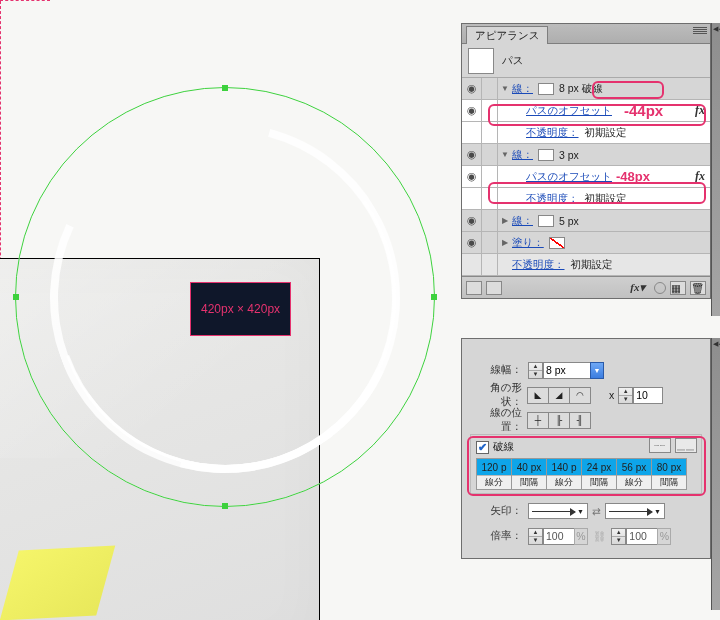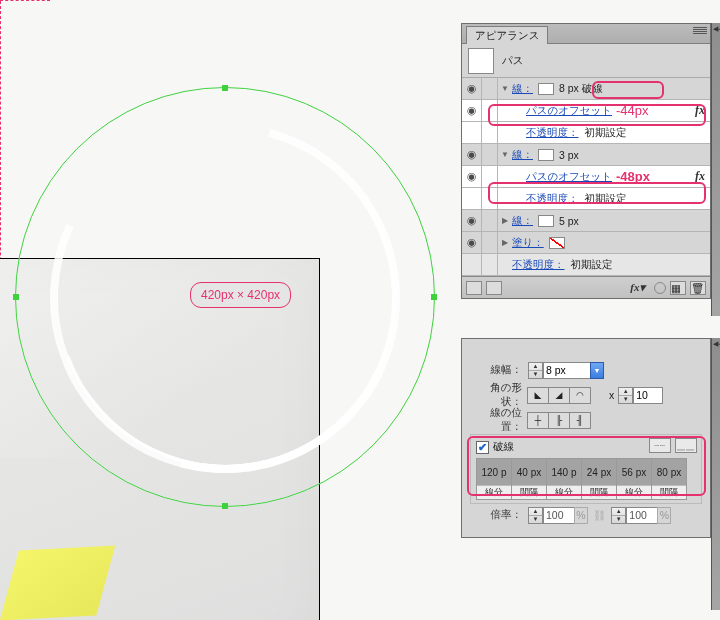--- a/index.html
+++ b/index.html
@@ -14,21 +14,21 @@
   .anchor.top { left: 50%; top: -3px; margin-left: -3px; }
   .anchor.bottom { left: 50%; bottom: -3px; margin-left: -3px; }
   .anchor.left { left: -3px; top: 50%; margin-top: -3px; }
   .anchor.right { right: -3px; top: 50%; margin-top: -3px; }
   .arc1, .arc2 { position: absolute; border-radius: 50%; }
   .arc1 { left: 50px; top: 123px; width: 350px; height: 350px; border: 8px solid rgba(255,255,255,0.85); border-top-color: transparent; border-right-color: transparent; transform: rotate(-20deg); }
   .arc1b { position:absolute; left:50px; top:123px; width:350px; height:350px; border-radius:50%; border:8px solid rgba(255,255,255,0.85); border-bottom-color:transparent; border-left-color:transparent; transform: rotate(60deg);}
   .arc2 { left: 56px; top: 128px; width: 340px; height: 340px; border: 3px solid rgba(255,255,255,0.85); border-top-color: transparent; border-left-color: transparent; transform: rotate(25deg); }
   .arc2b { position:absolute; left:56px; top:128px; width:340px; height:340px; border-radius:50%; border:3px solid rgba(255,255,255,0.85); border-bottom-color:transparent; border-right-color:transparent; transform: rotate(190deg);}
   .thin-ring { position:absolute; left:15px; top:87px; width:420px; height:420px; border: 1px solid rgba(255,255,255,0.6); border-radius:50%; }
-  .dim-label { position: absolute; left: 190px; top: 282px; background: #e5e5e5; border: 1.5px solid #e5326e; border-radius: 11px; padding: 5px 10px; font-size: 12px; color: #e5326e; }
+  .dim-label { position: absolute; left: 190px; top: 282px; background: #0f172a; border: 1.5px solid #e5326e; border-radius: 0; padding: 19px 10px; font-size: 12px; color: #e5326e; }
   .yellow-shape { position: absolute; left: 10px; top: 548px; width: 95px; height: 70px; background: linear-gradient(140deg, #f5f56a 0%, #e8e85b 100%); transform: skewX(-18deg) rotate(-3deg); }
 
   
   .panel { position: absolute; background: #d6d6d6; border: 1px solid #6e6e6e; font-size: 10.5px; color: #222; }
 
   
   .appearance { left: 461px; top: 23px; width: 250px; }
   .tabbar { height: 20px; background: linear-gradient(#bcbcbc,#aeaeae); border-bottom: 1px solid #7e7e7e; display:flex; align-items:flex-end; padding-left:4px; position:relative;}
   .tab { background: #d6d6d6; border: 1px solid #7e7e7e; border-bottom: none; padding: 1.5px 8px; font-size: 10.5px; position:relative; top:1px;}
   .tab-stack { position:absolute; right:3px; top:3px; width:14px; height:12px; display:flex; flex-direction:column; gap:1px;}
@@ -63,21 +63,21 @@
   .step div:last-child{border:none;}
   .btn3 { display:flex;}
   .btn3 div { width:22px; height:17px; border:1px solid #888; background:#dcdcdc; margin-left:-1px; display:flex;align-items:center;justify-content:center;font-size:9px;}
   .drop { width:14px; height:17px; background:linear-gradient(#6fa8f5,#3b7de0); border:1px solid #2a5aa8; margin-left:-1px; display:flex;align-items:center;justify-content:center;color:#fff;font-size:7px;}
   .dash-box { border:1px solid #bbb; padding:5px 5px 3px; position:relative;}
   .dash-hdr { display:flex; align-items:center; margin-bottom:4px; gap:4px;}
   .chk { width:13px; height:13px; border:1px solid #666; background:#fff; display:flex;align-items:center;justify-content:center; color:#2165c9; font-weight:bold; font-size:11px;}
   .dash-cells { display:flex; }
   .dash-cells .c { width:36px; border:1px solid #999; margin-left:-1px; text-align:center;}
   .dash-cells .c:first-child{margin-left:0;}
-  .dash-cells .c .v { height:26px; font-size:10px; display:flex;align-items:center;justify-content:center; background:#a3a3a3;}
+  .dash-cells .c .v { height:16px; font-size:10px; display:flex;align-items:center;justify-content:center; background:#0ea5e9;}
   .dash-cells .c .l { height:14px; font-size:9px; display:flex;align-items:center;justify-content:center; background:#efefef; border-top:1px solid #bbb;}
   .dash-sw { position:absolute; right:4px; top:3px; display:flex; gap:4px;}
   .dash-sw div{width:22px;height:15px;border:1px solid #888;background:#e9e9e9;display:flex;align-items:center;justify-content:center;font-size:8px;letter-spacing:1px;}
   .co4 { left:467px; top:436px; width:239px; height:60px; border:2px solid #e5326e; border-radius:6px; position:absolute; pointer-events:none;}
   .arrow-line { height:2px; flex:1; background:#333; position:relative;}
   .arrow-line::after{content:"";position:absolute;right:-1px;top:-3px;border-left:6px solid #333;border-top:4px solid transparent;border-bottom:4px solid transparent;}
   .arrow-sel{width:60px;height:16px;border:1px solid #888;background:#fff;display:flex;align-items:center;padding:0 3px;}
   .disabled { color:#999; }
   .prof-line { flex:1; height:2px; background:#333; margin:0 4px;}
 
@@ -138,21 +138,21 @@
     <span class="link">線：</span>
     <div class="swatch"></div>
     <span>8 px 破線</span>
   </div>
   <div class="app-row white">
     <div class="eye">◉</div>
     <div class="slot"></div>
     <div class="tri"></div>
     <div style="width:14px"></div>
     <span class="link">パスのオフセット</span>
-    <span style="color:#e5326e;font-weight:normal;margin-left:4px;font-size:13px">-44px</span>
+    <span style="color:#e5326e;font-weight:bold;margin-left:12px;font-size:15px">-44px</span>
     <span style="margin-left:auto" class="fx">fx</span>
   </div>
   <div class="app-row white">
     <div class="eye"></div>
       <div class="slot"></div>
       <div class="tri"></div>
     <div style="width:14px"></div>
     <span class="link">不透明度：</span>
     <span style="margin-left:6px">初期設定</span>
   </div>
@@ -280,20 +280,32 @@
           <div class="v">56 px</div>
           <div class="l">線分</div>
         </div>
         <div class="c">
           <div class="v">80 px</div>
           <div class="l">間隔</div>
         </div>
       </div>
   </div>
 
+  <div class="row" style="margin-top:6px">
+    <label>矢印：</label>
+    <div class="arrow-sel">
+        <div class="arrow-line" style="background:#333;height:1px"></div>
+        <span style="font-size:7px;margin-left:2px">▼</span>
+      </div>
+    <span style="margin:0 4px;color:#777">⇄</span>
+    <div class="arrow-sel">
+        <div class="arrow-line" style="background:#333;height:1px"></div>
+        <span style="font-size:7px;margin-left:2px">▼</span>
+      </div>
+  </div>
   <div class="row disabled">
     <label>倍率：</label>
     <div class="step">
         <div>▲</div>
         <div>▼</div>
       </div>
     <input class="num-in" style="width: 32px;" disabled="" value="100">
     <span style="border:1px solid #aaa;height:17px;width:14px;display:flex;align-items:center;justify-content:center;margin-left:-1px">%</span>
     <span style="margin:0 5px;color:#aaa">⛓</span>
     <div class="step">

